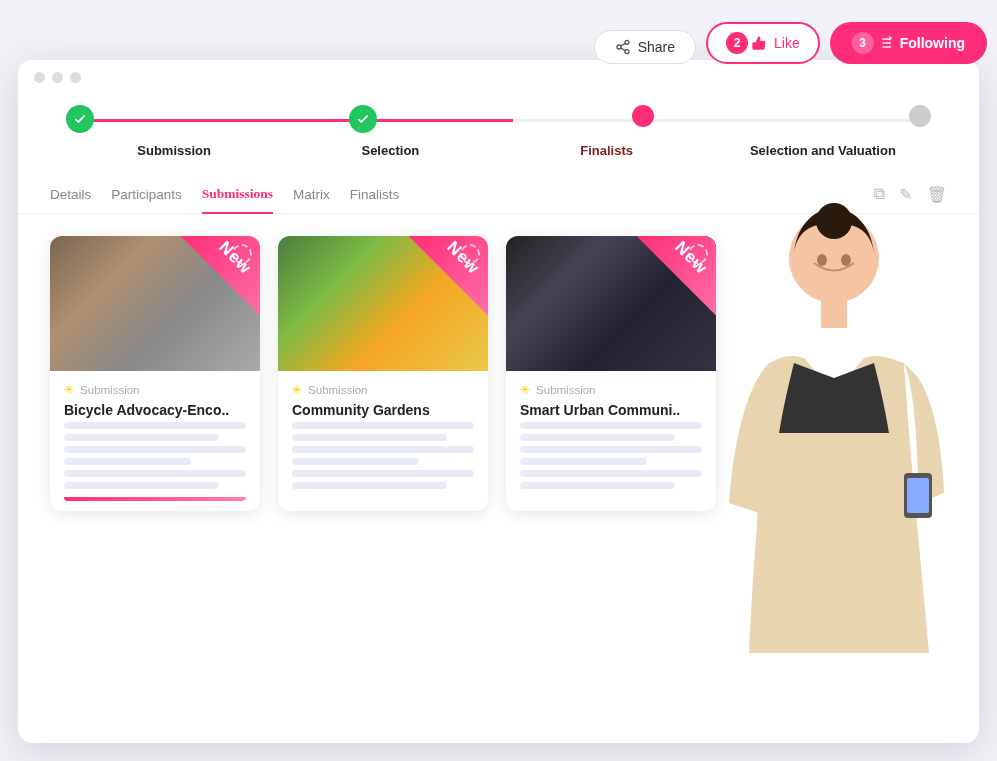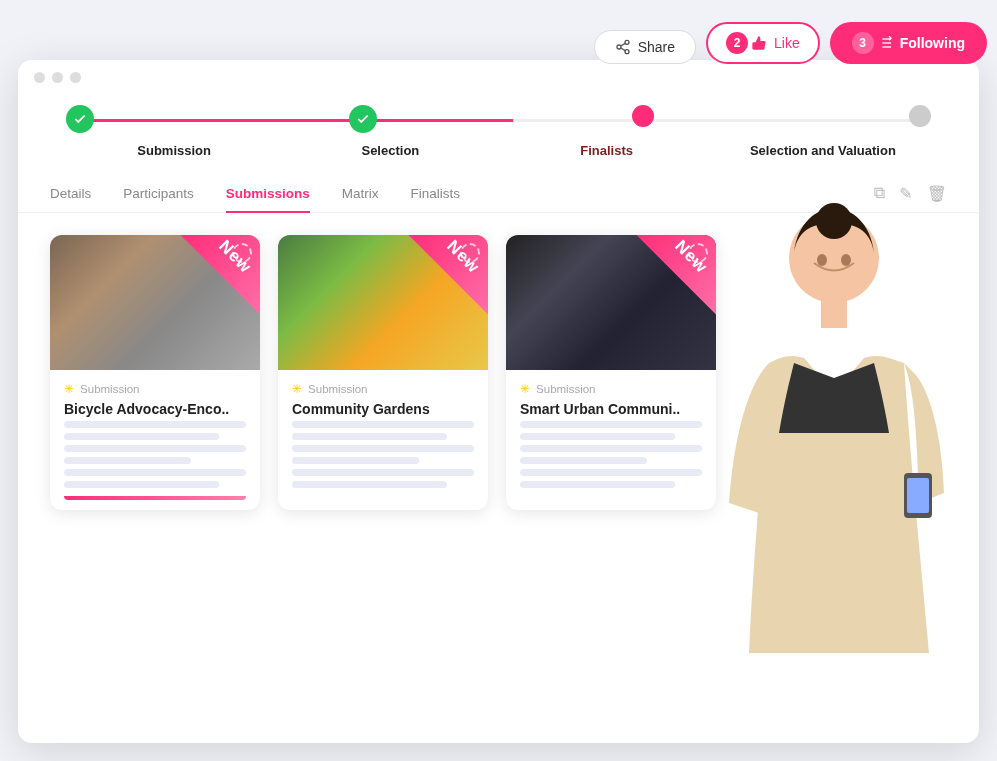--- a/index.html
+++ b/index.html
@@ -187,35 +187,36 @@
     .step-label.active-label {
       color: #7f1d1d;
     }
 
     
     .tabs-section {
       display: flex;
       align-items: center;
       border-bottom: 1.5px solid #f0f0f0;
       padding: 0 32px;
-      gap: 32px;
+      gap: 20px;
       position: relative;
     }
     .tab {
       font-size: 13.5px;
       color: #888;
       padding: 10px 0;
       cursor: pointer;
       border-bottom: 2.5px solid transparent;
       margin-bottom: -1.5px;
     }
     .tab.active {
       color: #ff2d78;
       border-bottom: 2.5px solid #ff2d78;
       font-weight: 600;
+      font-family: Liberation Serif, serif;
     }
     .tab-icons {
       margin-left: auto;
       display: flex;
       gap: 14px;
     }
     .tab-icon {
       color: #bbb;
       font-size: 16px;
       cursor: pointer;

